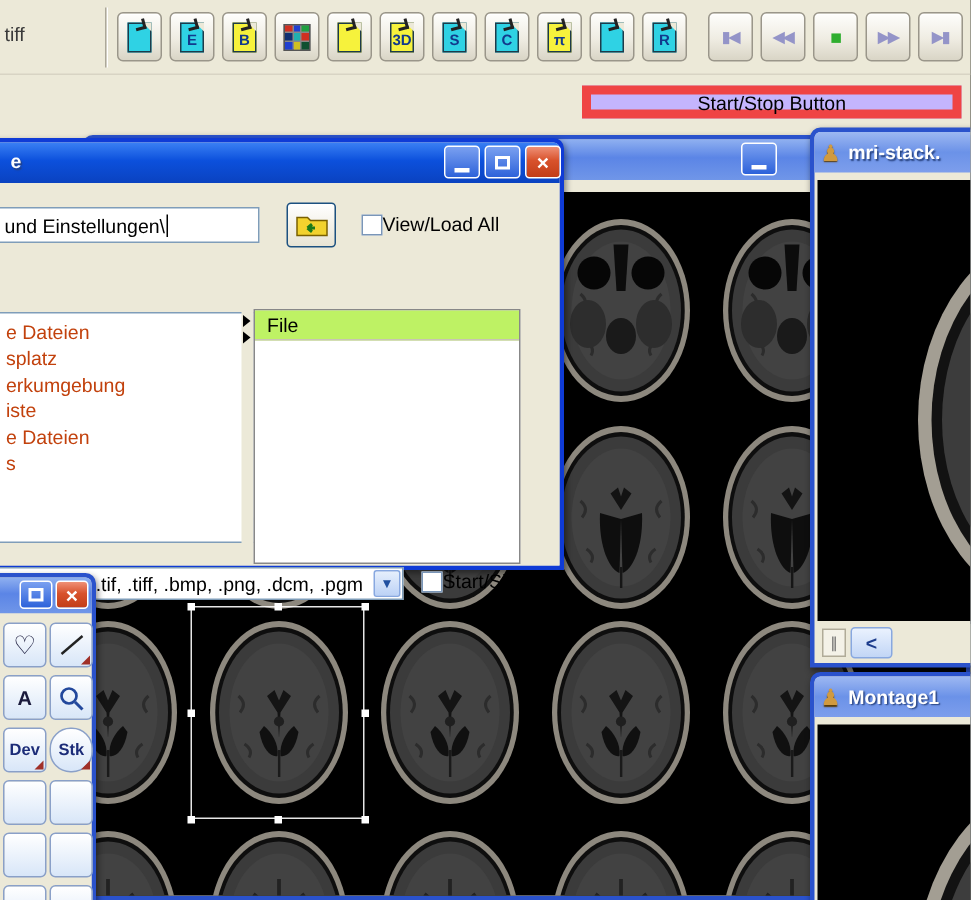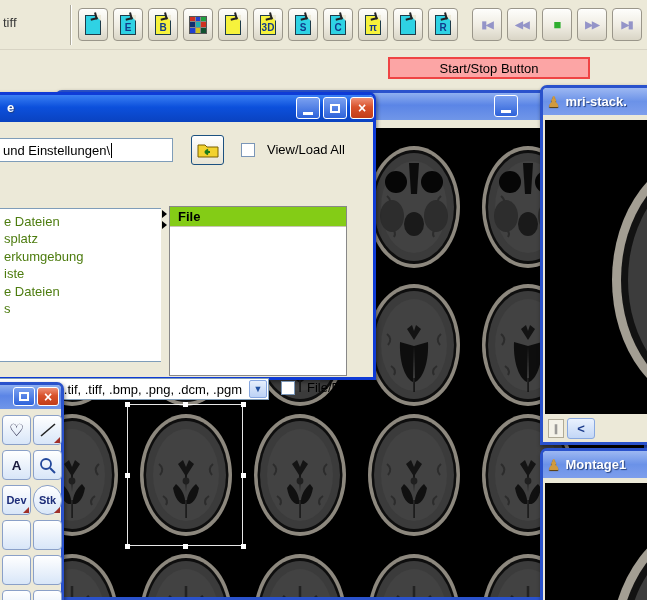--- a/index.html
+++ b/index.html
@@ -24,22 +24,22 @@
   .doc::after { content:""; position:absolute; right:3px; top:-3px; width:5px; height:5px;
                 border-right:2px solid #222; border-bottom:2px solid #222; transform:rotate(-15deg); }
   .doc i { position:absolute; left:0; right:0; bottom:1px; text-align:center; font-style:normal; font-weight:bold;
            font-size:10px; color:#123a8c; line-height:10px; }
   .gridicon { width:18px; height:18px; display:grid; grid-template-columns:repeat(3,1fr); gap:1px; background:#888; border:1px solid #555; }
   .gridicon b { display:block; }
   .media-glyph { font-size:10px; font-weight:bold; color:#9494c8; letter-spacing:-1px; }
   .media-glyph.stop { color:#2fae2f; font-size:13px; }
 
   
-  .tooltip { position:absolute; left:388px; top:57px; width:202px; height:22px; background:#fca5a5;
-             border:2px solid #ef4444; z-index:20; display:flex; align-items:center; justify-content:center; color:#000; }
+  .tooltip { position:absolute; left:388px; top:57px; width:253px; height:22px; background:#c4b5fd;
+             border:6px solid #ef4444; z-index:20; display:flex; align-items:center; justify-content:center; color:#000; }
 
   
   .xp-win { position:absolute; border:3px solid #2a52cc; border-radius:7px 7px 0 0; background:#ece9d8;
             box-shadow:1px 2px 4px rgba(0,0,0,.45); }
   .xp-title { height:27px; border-radius:4px 4px 0 0; display:flex; align-items:center; padding:0 4px;
               background:linear-gradient(180deg,#8fb0f0 0%,#5b85e6 45%,#7096e8 100%); position:relative; }
   .xp-title.deep { background:linear-gradient(180deg,#3a80f4 0%,#0c50dc 45%,#0a42c0 100%); }
   .xp-title .ttext { color:#fff; font-weight:bold; text-shadow:1px 1px 1px #26417e; white-space:nowrap; }
   .capbtn { position:absolute; top:2px; width:24px; height:22px; border:1px solid #fff; border-radius:3px;
             background:linear-gradient(180deg,#7aa0f0,#2d62da); color:#fff; display:flex; align-items:center; justify-content:center; }
@@ -66,34 +66,34 @@
   #file-dialog { left:-240px; top:92px; width:616px; height:288px; z-index:5; border-color:#0f3bd6; }
   #file-dialog .ttext { position:absolute; left:244px; top:5px; }
   #dlg-min { left:533px; } #dlg-max { left:560px; } #dlg-close { left:587px; }
   .dlg-body { position:absolute; left:0; right:0; top:27px; bottom:0; background:#ece9d8; }
   .path-input { position:absolute; left:28px; top:16px; width:382px; height:24px; background:#fff; border:1px solid #7f9db9;
                 display:flex; align-items:center; justify-content:flex-end; padding-right:60px; overflow:hidden; white-space:nowrap; }
   .caret { display:inline-block; width:1px; height:15px; background:#000; margin-left:1px; }
   .folder-up { position:absolute; left:428px; top:13px; width:33px; height:30px; border:1px solid #1c5180; border-radius:3px;
                background:linear-gradient(180deg,#fff,#e8e4d4); display:flex; align-items:center; justify-content:center; }
   .chk { width:14px; height:14px; background:#fff; border:1px solid #7a96b8; display:inline-block; }
-  .chk-row { position:absolute; display:flex; align-items:center; gap:12px; color:#000; }
+  .chk-row { position:absolute; display:flex; align-items:center; gap:0; color:#000; }
   #chk-viewload { left:478px; top:20px; }
   #chk-filesize { left:518px; top:258px; }
   .listbox { position:absolute; left:28px; top:86px; width:395px; height:154px; background:#fff; border:1px solid #7f9db9; overflow:hidden; }
-  .folder-col { position:absolute; left:212px; top:4px; line-height:17.4px; color:#4d7c0f; white-space:nowrap; }
+  .folder-col { position:absolute; left:212px; top:4px; line-height:17.4px; color:#c2410c; white-space:nowrap; }
   .vscroll { position:absolute; right:0; top:0; bottom:0; width:17px; background:#f0f4fa; border-left:1px solid #d6dff0; }
   .sbtn { position:absolute; left:0; width:17px; height:17px; background:linear-gradient(180deg,#e2ecfc,#c2d4f4); border:1px solid #98b4e4;
           border-radius:2px; color:#3a5a8c; font-size:8px; display:flex; align-items:center; justify-content:center; }
   .sthumb { position:absolute; left:1px; width:15px; background:linear-gradient(90deg,#ccdcfa,#aac4f2); border:1px solid #88a8e0; border-radius:2px; }
   .splitter { position:absolute; left:398px; top:86px; width:8px; height:158px; background:#ece9d8; }
   .splitter b, .splitter i { position:absolute; left:1px; width:0; height:0; border-top:4px solid transparent; border-bottom:4px solid transparent; border-left:5px solid #000; }
   .splitter b { top:2px; } .splitter i { top:13px; }
   .file-panel { position:absolute; left:406px; top:84px; width:178px; height:170px; background:#fff; border:1px solid #888; }
-  .file-header { height:20px; background:#84cc16; border-bottom:1px solid #c8c4b4; display:flex; align-items:center; padding-left:8px; color:#000;font-weight:bold; }
+  .file-header { height:20px; background:#bef264; border-bottom:1px solid #c8c4b4; display:flex; align-items:center; padding-left:8px; color:#000; }
   .filter-combo { position:absolute; left:28px; top:256px; width:478px; height:22px; background:#fff; border:1px solid #7f9db9;
                   display:flex; align-items:center; justify-content:flex-end; padding-right:26px; white-space:nowrap; overflow:hidden; color:#000; }
   .combo-arrow { position:absolute; right:1px; top:1px; bottom:1px; width:18px; border:1px solid #88a8e0; border-radius:2px;
                  background:linear-gradient(180deg,#e6effc,#bcd2f6); color:#2050a0; font-size:9px; display:flex; align-items:center; justify-content:center; }
 
   
   #palette { left:-122px; top:382px; width:186px; height:240px; z-index:6; }
   #pal-max { left:132px; } #pal-close { left:156px; }
   .pal-body { position:absolute; left:0; right:0; top:24px; bottom:0; background:#ece9d8; }
   .pal-btn { position:absolute; width:29px; height:30px; border:1px solid #8aa0c8; border-radius:4px;
@@ -904,21 +904,21 @@
       <div class="file-panel">
         <div class="file-header">File</div>
       </div>
 
       <div class="filter-combo">
         <span>eg, .gif, .tif, .tiff, .bmp, .png, .dcm, .pgm</span>
         <span class="combo-arrow">▼</span>
       </div>
       <div class="chk-row" id="chk-filesize">
         <span class="chk"></span>
-        <span>File/File</span>
+        <span>Start/Size</span>
       </div>
     </div>
   </div>
 
   <div class="xp-win" id="palette">
     <div class="xp-title" style="height:24px">
       <span class="capbtn sm" id="pal-max">
           <span class="maxbox"></span>
         </span>
       <span class="capbtn sm close" id="pal-close">×</span>

